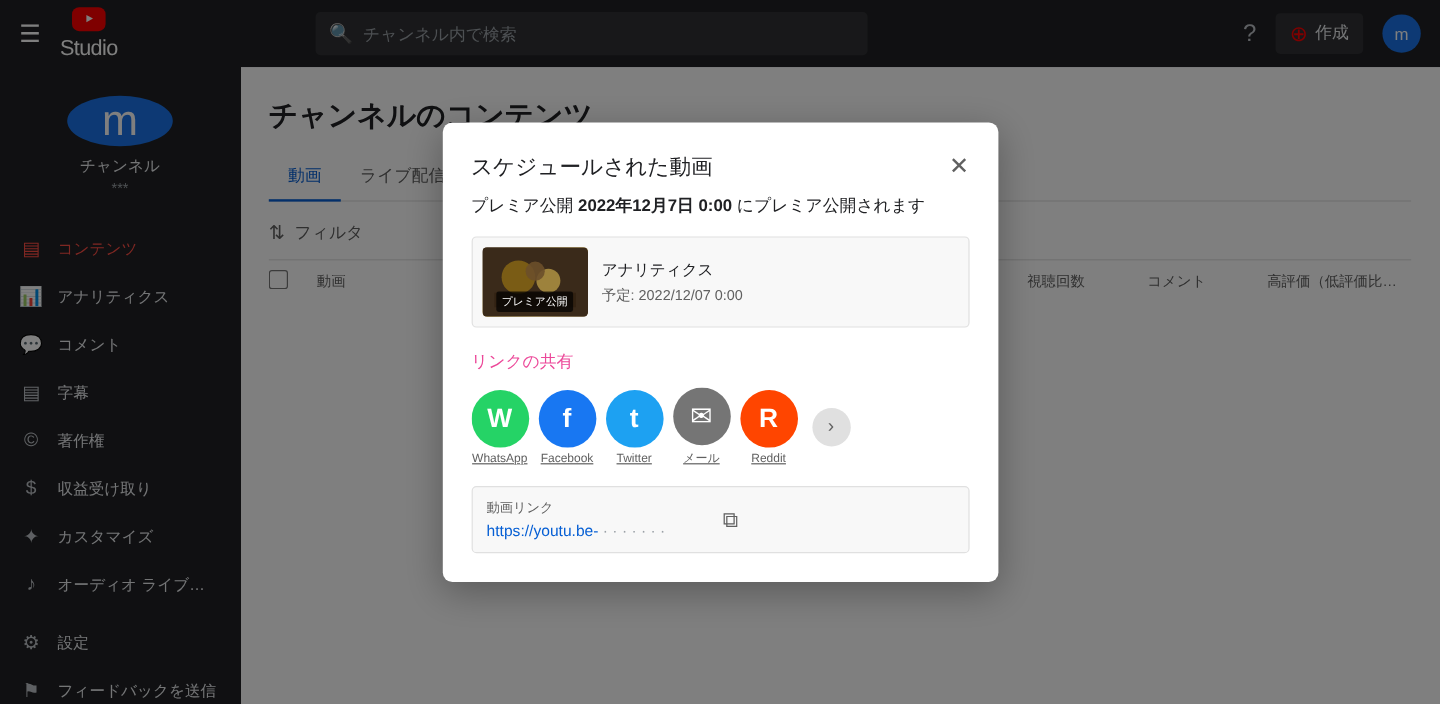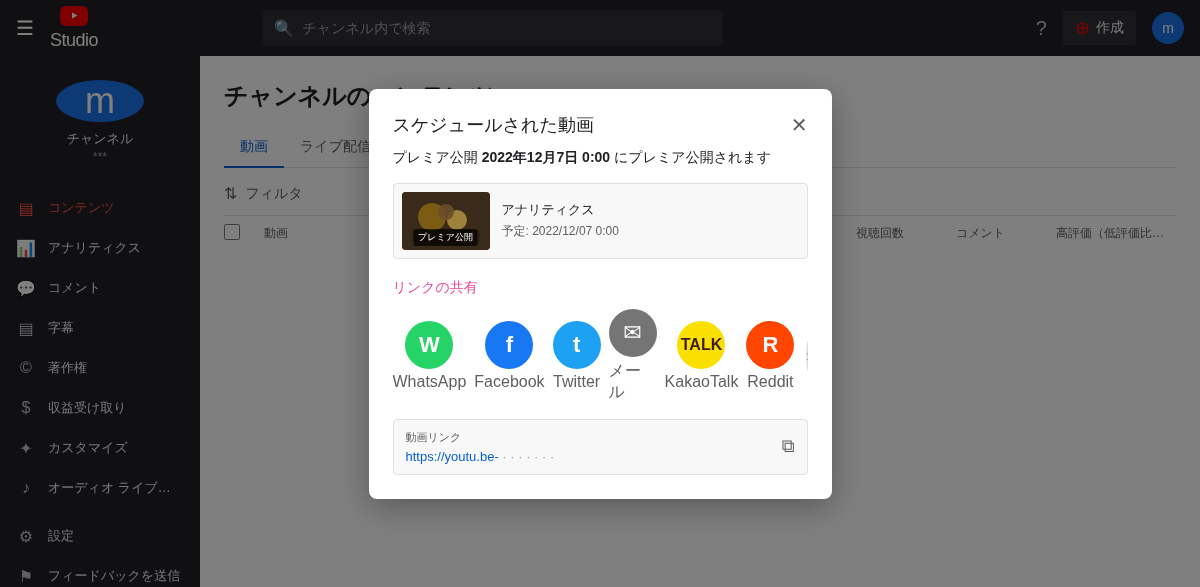--- a/index.html
+++ b/index.html
@@ -124,34 +124,34 @@
     .video-date { font-size: 12px; color: #606060; }
 
     
     .share-label { font-size: 14px; color: #ec4899; margin-bottom: 12px; }
     .share-icons { display: flex; gap: 8px; align-items: center; margin-bottom: 16px; overflow: hidden; }
     .share-icon-item { display: flex; flex-direction: column; align-items: center; gap: 4px; cursor: pointer; }
     .share-icon-circle {
       width: 48px; height: 48px; border-radius: 50%;
       display: flex; align-items: center; justify-content: center; font-size: 22px;
     }
-    .share-icon-label { font-size: 16px; color: #606060; }
+    .share-icon-label { font-size: 10px; color: #606060; text-decoration: underline; }
     .whatsapp-bg { background: #25d366; }
     .facebook-bg { background: #1877f2; }
     .twitter-bg { background: #1da1f2; }
     .mail-bg { background: #757575; }
     .kakao-bg { background: #f9e000; }
     .reddit-bg { background: #ff4500; }
     .share-more {
       width: 32px; height: 32px; border-radius: 50%; background: #e0e0e0;
       display: flex; align-items: center; justify-content: center; cursor: pointer; font-size: 16px; color: #606060; margin-left: 4px;
     }
 
     
-    .link-section { background: #f8f8f8; border: 1px solid #e0e0e0; border-radius: 4px; padding: 10px 12px; display: flex; align-items: center; justify-content: space-between; }
+    .link-section { background: #f8f8f8; border: 1px solid #e0e0e0; border-radius: 4px; padding: 10px 12px; display: flex; align-items: center; justify-content: flex-start; gap: 48px; }
     .link-label { font-size: 11px; color: #606060; margin-bottom: 4px; }
     .link-url { font-size: 13px; color: #065fd4; }
     .copy-btn { color: #606060; cursor: pointer; font-size: 18px; background: none; border: none; }
 
     
     .modal-footer { display: flex; justify-content: flex-end; margin-top: 16px; }
     .close-btn {
       background: none; border: none; color: #065fd4; font-size: 14px;
       cursor: pointer; padding: 8px 16px; border-radius: 4px; font-weight: 500;
     }
@@ -318,26 +318,20 @@
         </div>
         <span class="share-icon-label">Twitter</span>
       </div>
       <div class="share-icon-item">
         <div class="share-icon-circle mail-bg">
           <span style="color:white;font-size:22px;">✉</span>
         </div>
         <span class="share-icon-label">メール</span>
       </div>
       <div class="share-icon-item">
-        <div class="share-icon-circle kakao-bg">
-          <span style="color:#3c1e1e;font-size:16px;font-weight:bold;">TALK</span>
-        </div>
-        <span class="share-icon-label">KakaoTalk</span>
-      </div>
-      <div class="share-icon-item">
         <div class="share-icon-circle reddit-bg">
           <span style="color:white;font-size:22px;font-weight:bold;">R</span>
         </div>
         <span class="share-icon-label">Reddit</span>
       </div>
       <div class="share-more">›</div>
     </div>
 
     <div class="link-section">
       <div>

